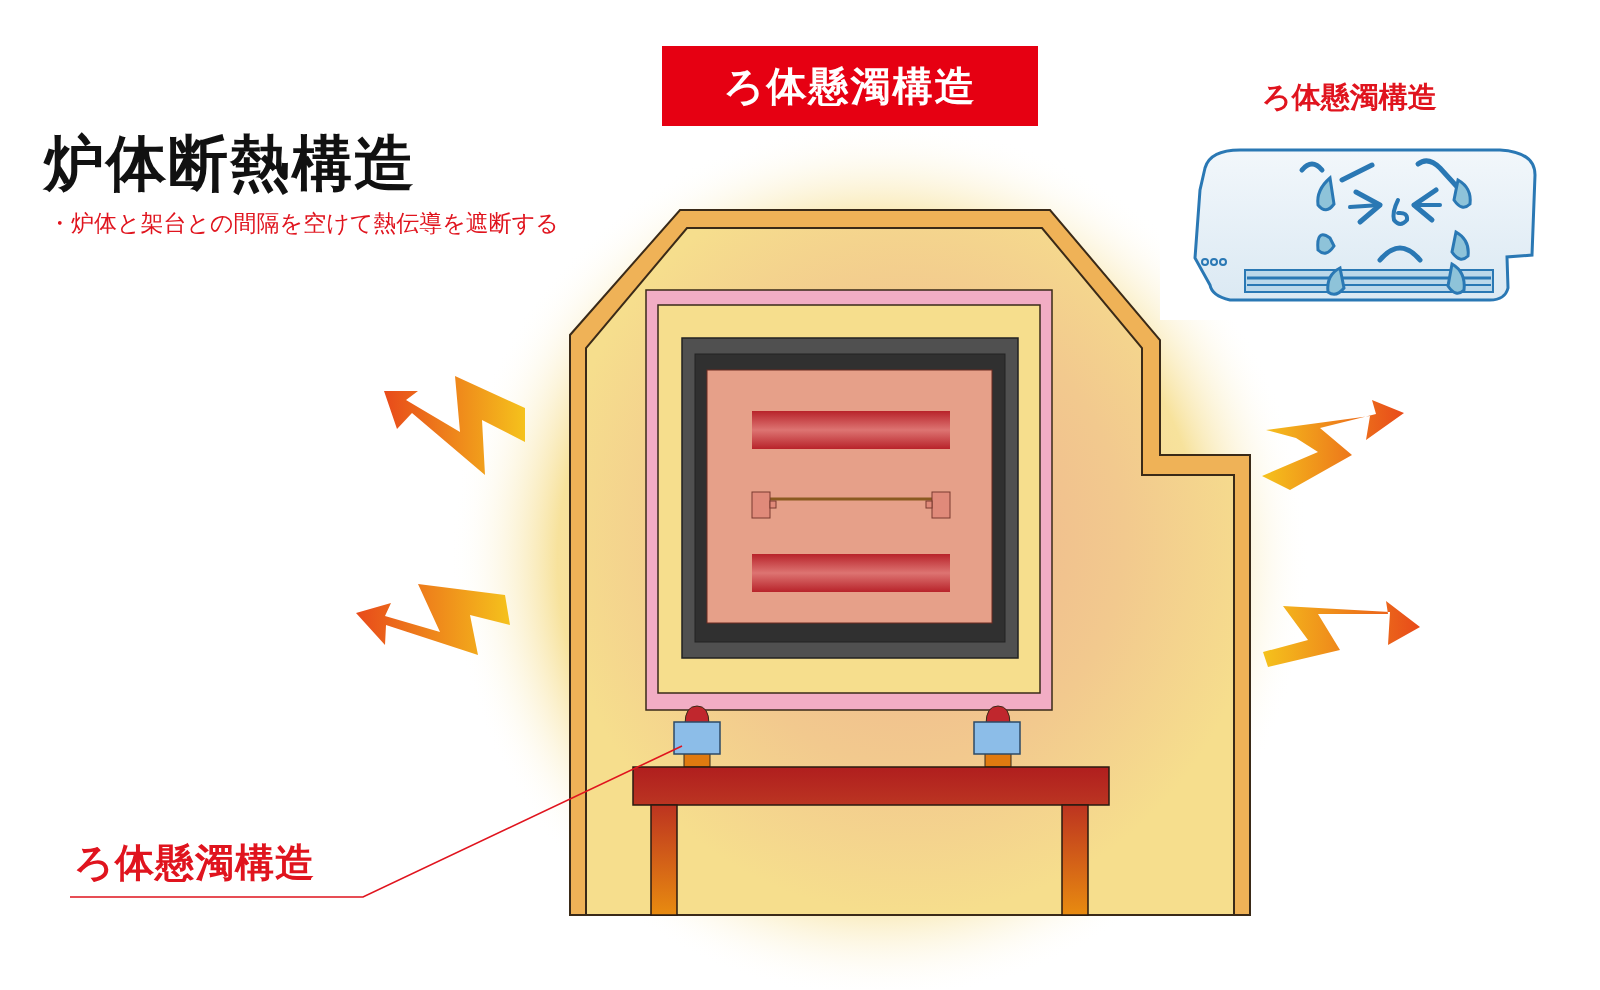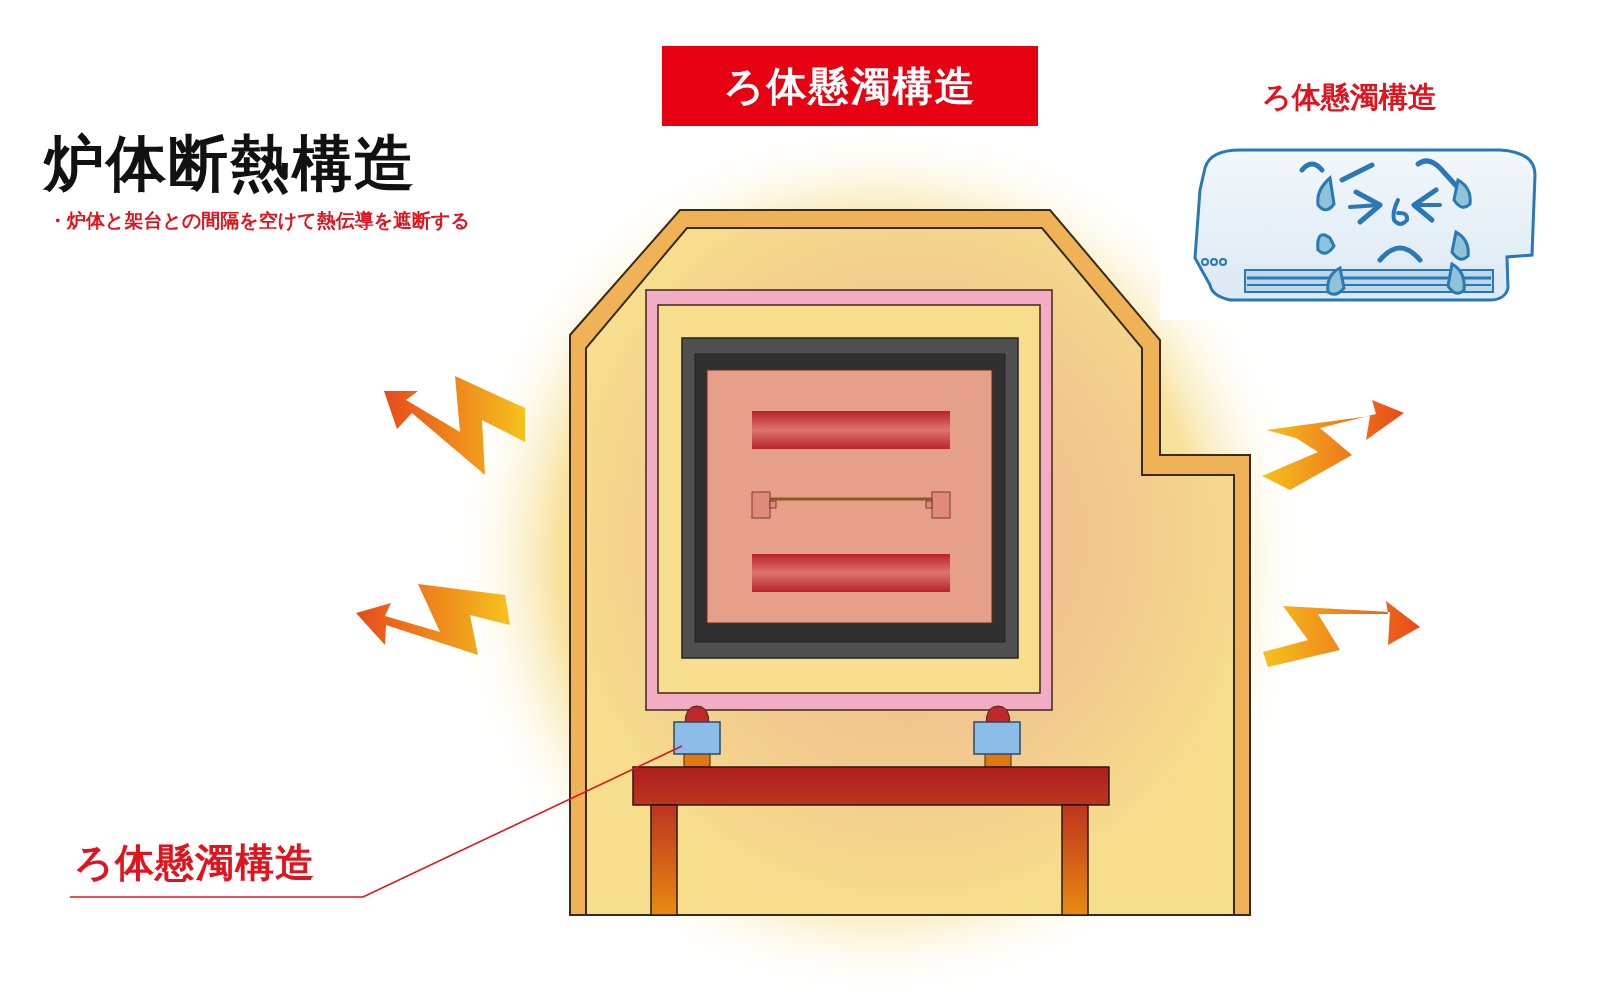--- a/index.html
+++ b/index.html
@@ -1,21 +1,21 @@
 <!DOCTYPE html>
 <html><head>
 <meta charset="utf-8">
 <style>
   html, body { margin:0; padding:0; background:#ffffff; }
   body { width:1600px; height:990px; position:relative; overflow:hidden;
          font-family:"DejaVu Sans", "Liberation Sans", sans-serif; }
   .abs { position:absolute; }
   #diagram { position:absolute; left:0; top:0; width:1600px; height:990px; }
   .main-title { left:44px; top:108px; font-size:60px; font-weight:bold; color:#111111; letter-spacing:2px; white-space:nowrap;margin-top:16px; }
-  .bullet { left:48px; top:208px; font-size:19px; font-weight:bold; color:#e0141e; white-space:nowrap;text-align:center; }
+  .bullet { left:48px; top:208px; font-size:23px; font-weight:normal; color:#e0141e; white-space:nowrap;text-align:center; }
   .banner { left:662px; top:46px; width:376px; height:80px; background:#e60012; color:#ffffff;
             font-size:40px; font-weight:bold; display:flex; align-items:center; justify-content:center; letter-spacing:2px; }
   .ac-title { left:1262px; top:78px; font-size:29px; font-weight:bold; color:#e0141e; white-space:nowrap; }
   .callout { left:74px; top:836px; font-size:39px; font-weight:bold; color:#e0141e; white-space:nowrap; letter-spacing:1px; }
 </style>
 </head>
 <body>
 
 <svg id="diagram" viewBox="0 0 1600 990" xmlns="http://www.w3.org/2000/svg">
   <defs>

